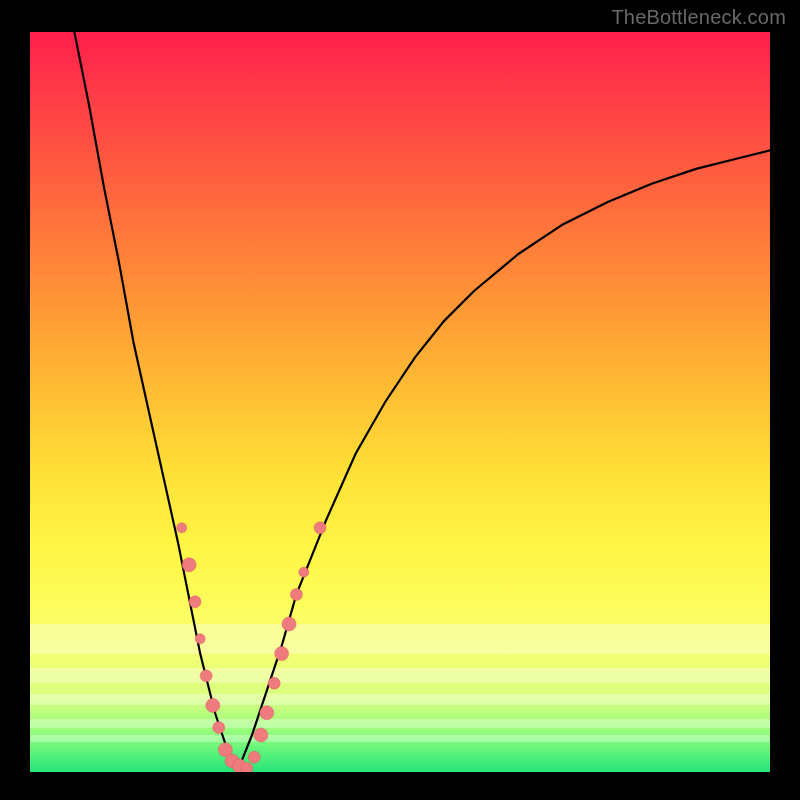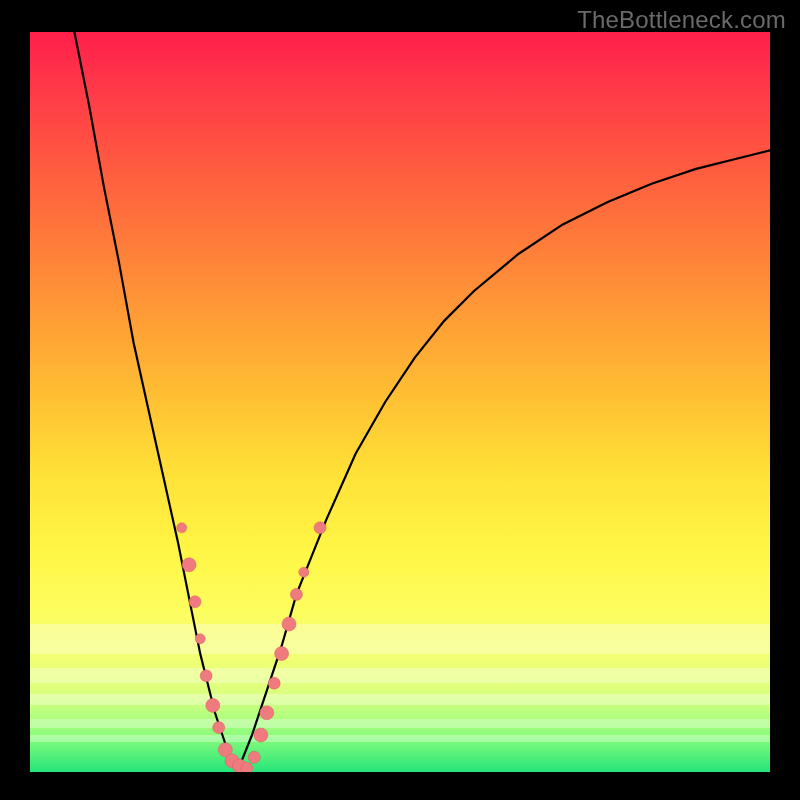--- a/index.html
+++ b/index.html
@@ -44,21 +44,21 @@
     position: absolute;
     left: 0;
     right: 0;
     background: rgba(255,255,255,0.32);
   }
   .watermark {
     position: absolute;
     top: 6px;
     right: 14px;
     color: #6a6a6a;
-    font-size: 24px;
+    font-size: 20px;
     font-weight: 500;
     letter-spacing: 0.2px;
     user-select: none;
   }
   svg.curve {
     position: absolute;
     top: 0;
     left: 0;
   }
   .dot {

